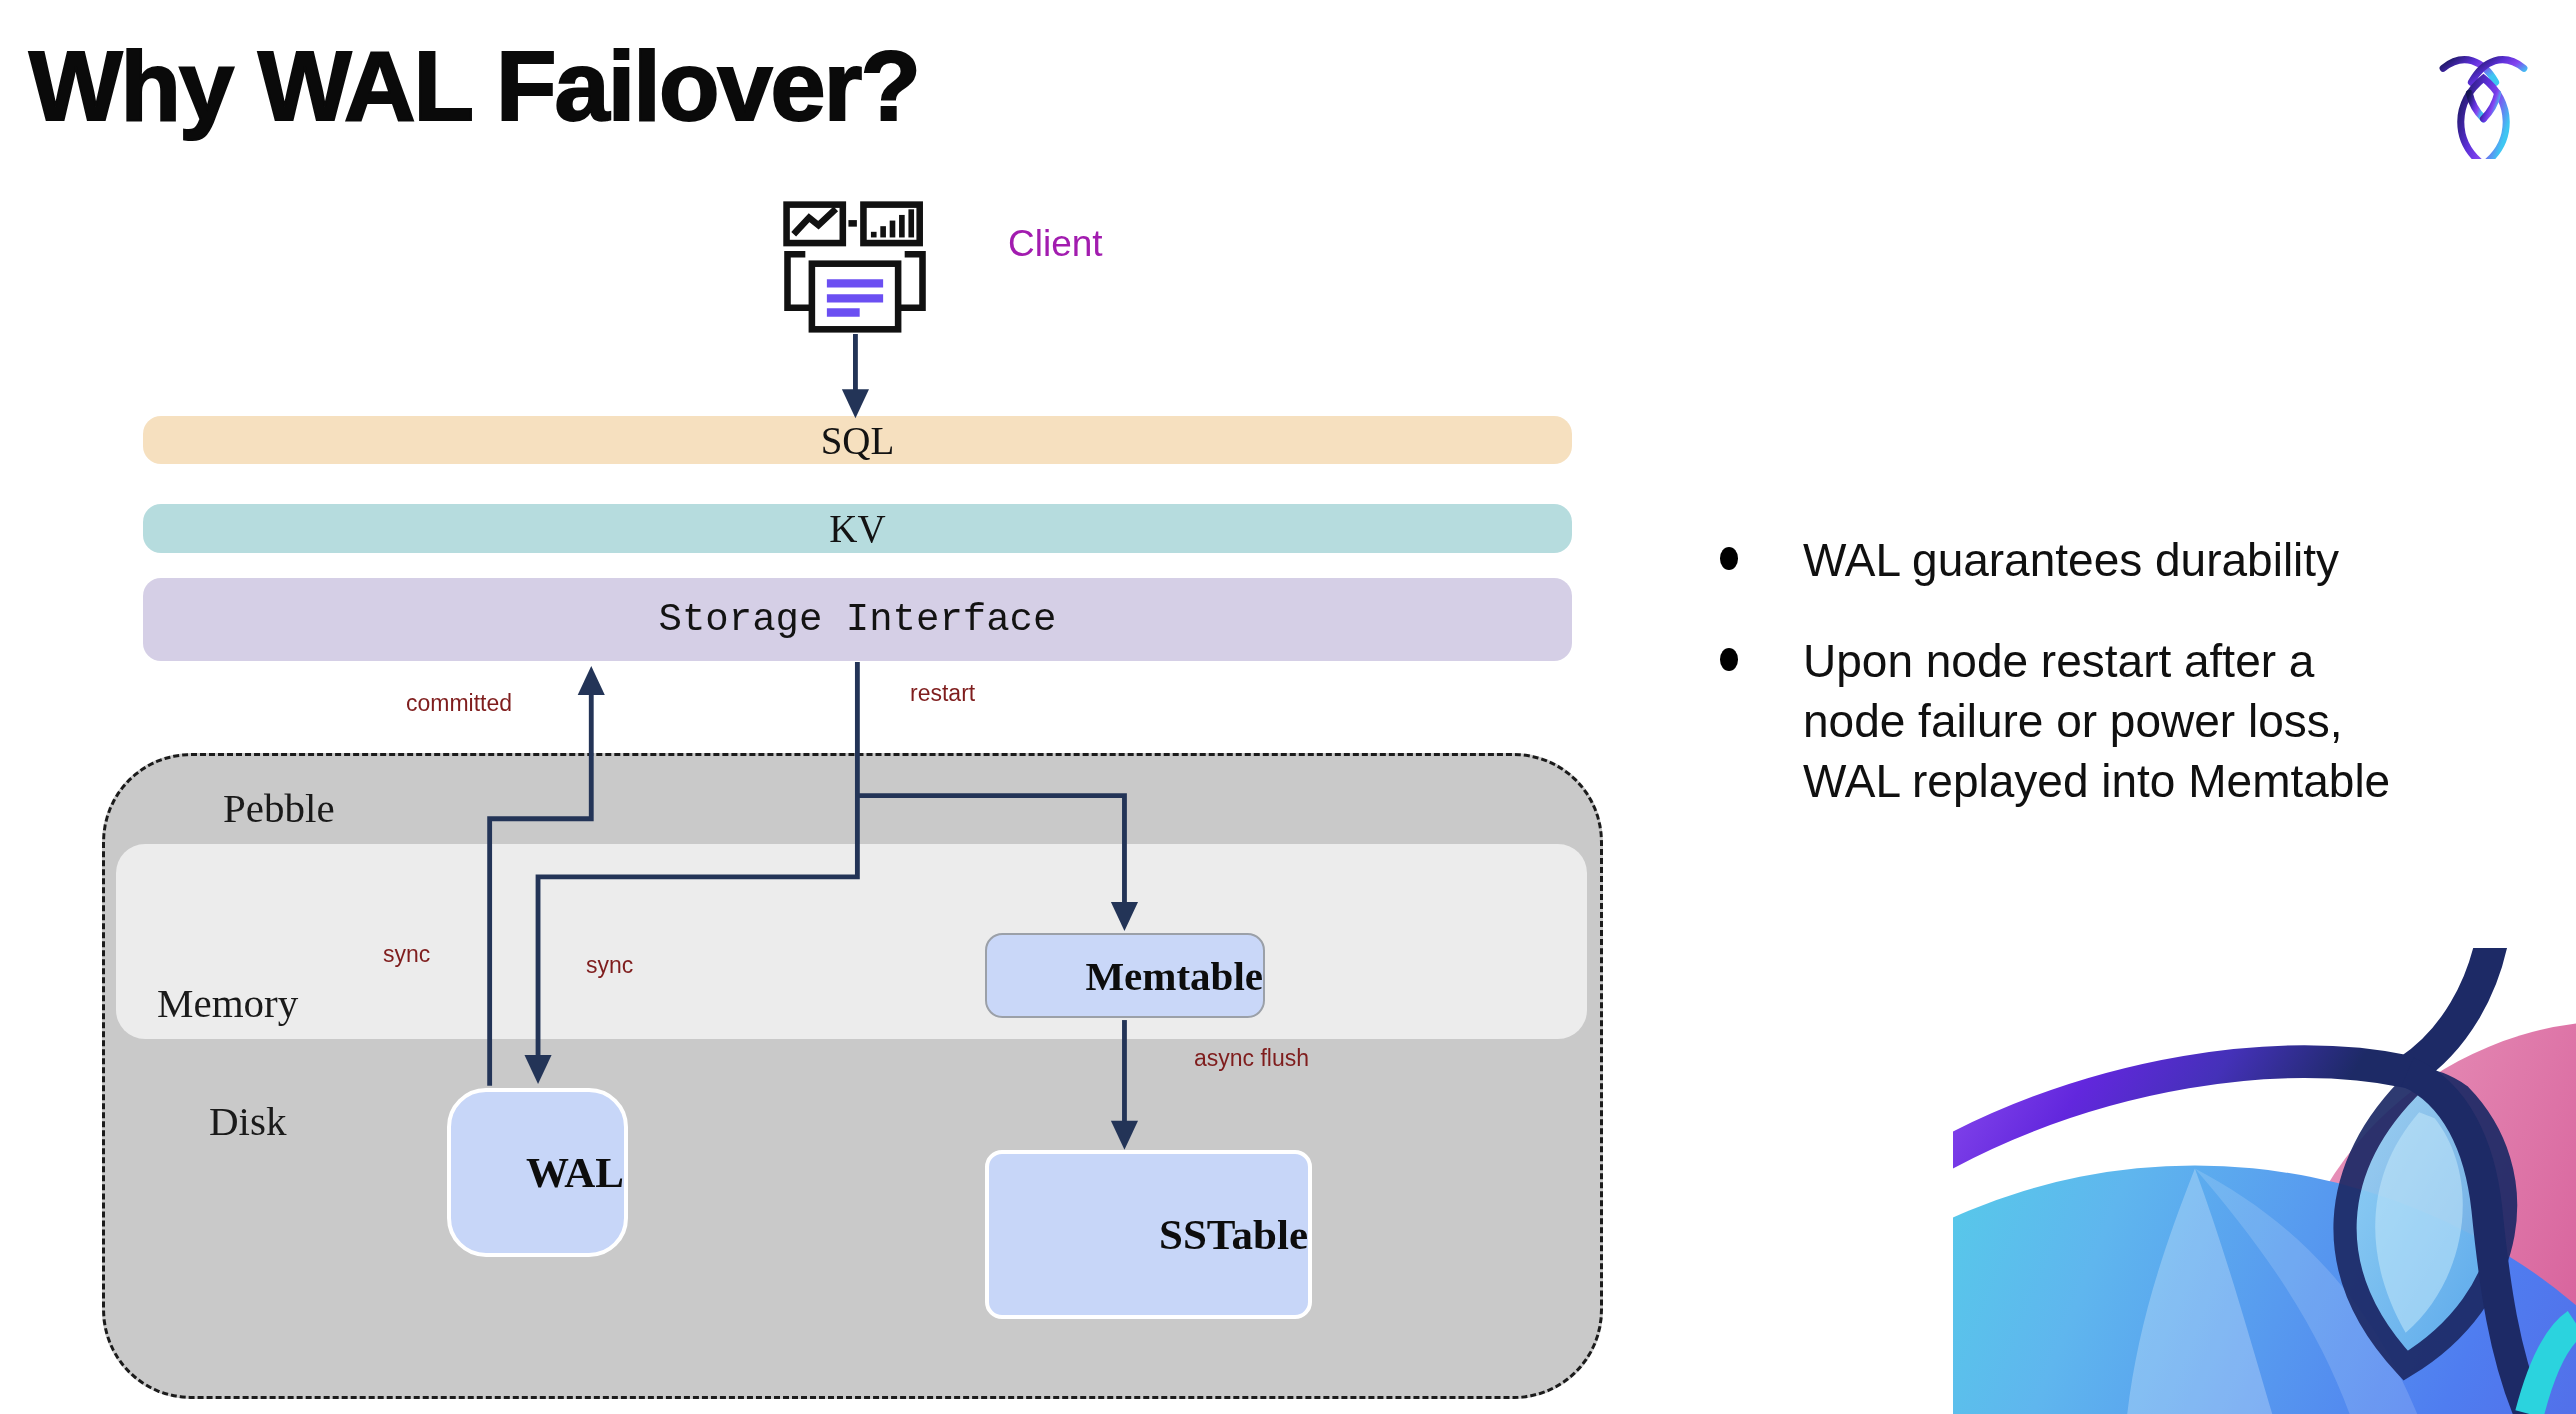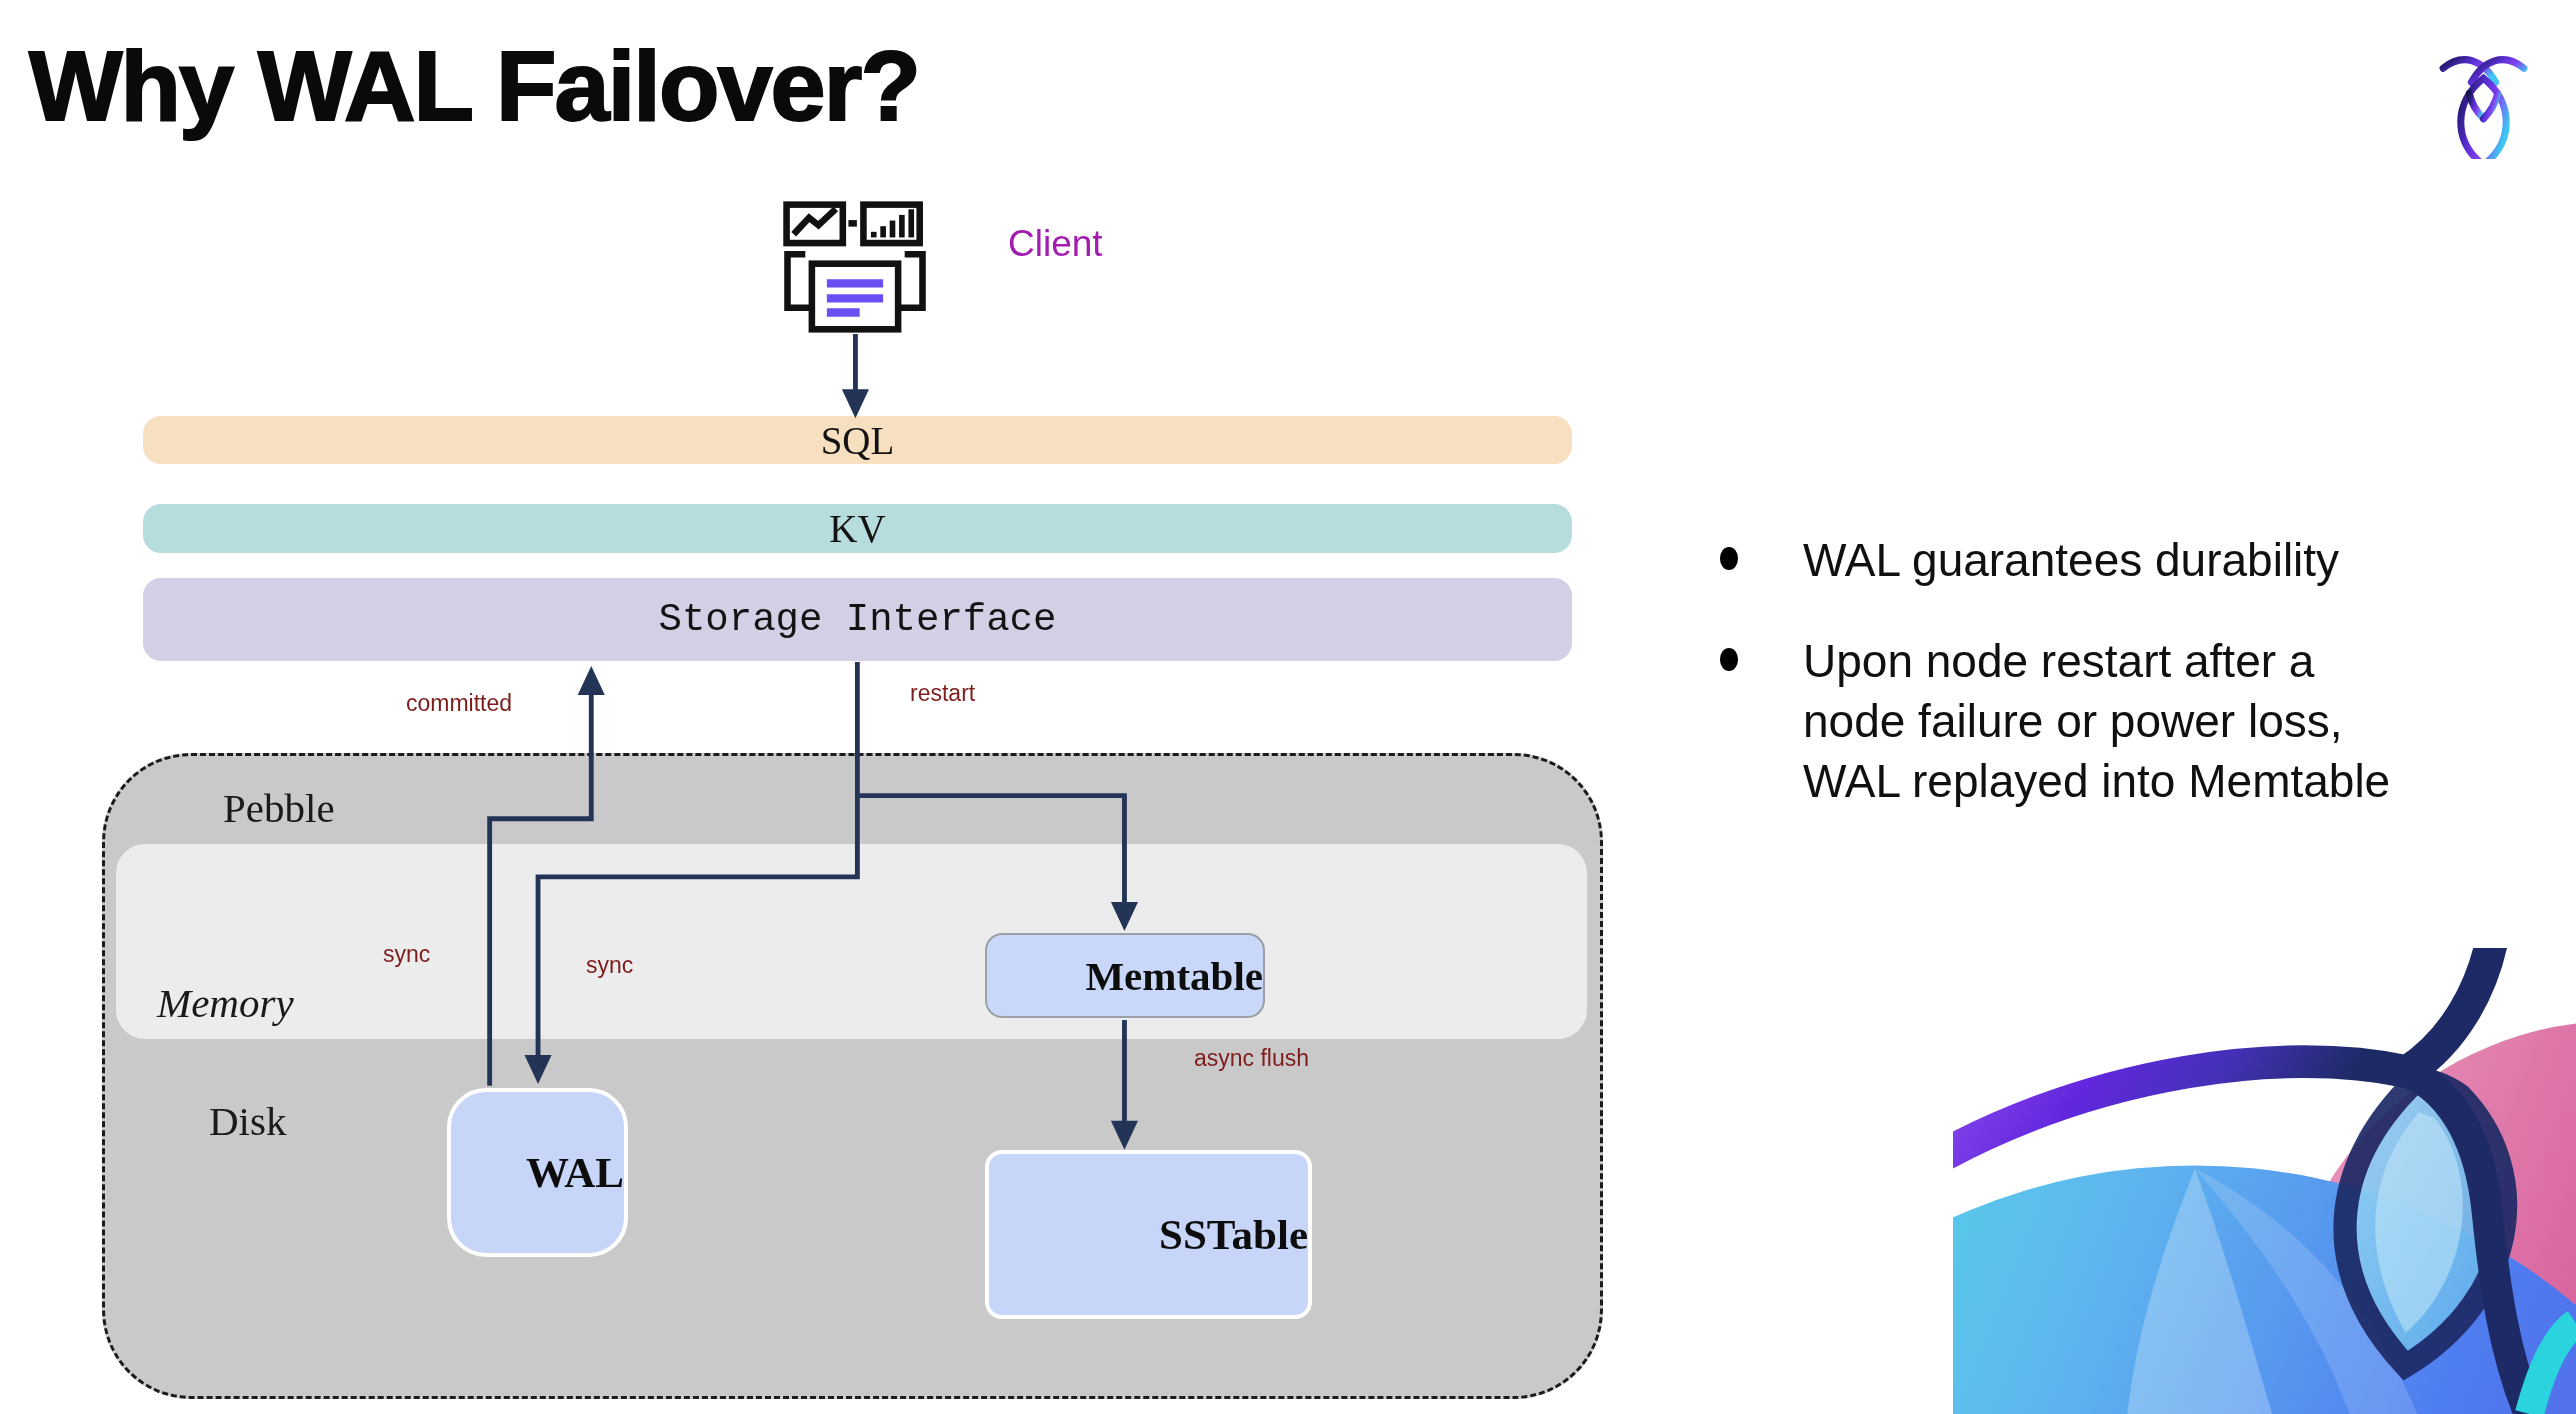--- a/index.html
+++ b/index.html
@@ -29,21 +29,21 @@
     border:3.9px dashed #1b1b1b;border-radius:89px;box-sizing:border-box;
   }
   .memoryband{
     left:116px;top:844px;width:1471px;height:195px;background:#ececec;border-radius:29px;
   }
   .zonelabel{
     font-family:"Liberation Serif","DejaVu Serif",serif;
     font-size:41px;color:#1a1a1a;white-space:nowrap;
   }
   .lab-pebble{left:223px;top:784px;}
-  .lab-memory{left:157px;top:979px;font-style:italic;}
+  .lab-memory{left:157px;top:979px;}
   .lab-disk{left:209px;top:1097px;}
   
   .node{
     display:flex;align-items:center;justify-content:flex-end;box-sizing:border-box;
     font-family:"Liberation Serif","DejaVu Serif",serif;font-weight:bold;color:#0d0d0d;
   }
   .node.wal{left:447px;top:1088px;width:181px;height:169px;background:#c7d6f8;
     border:4.8px solid #ffffff;border-radius:39px;font-size:43px;}
   .node.memtable{left:985px;top:933px;width:280px;height:85px;background:#c9d7f8;
     border:2.9px solid #9ba0a8;border-radius:17.4px;font-size:41px;}

